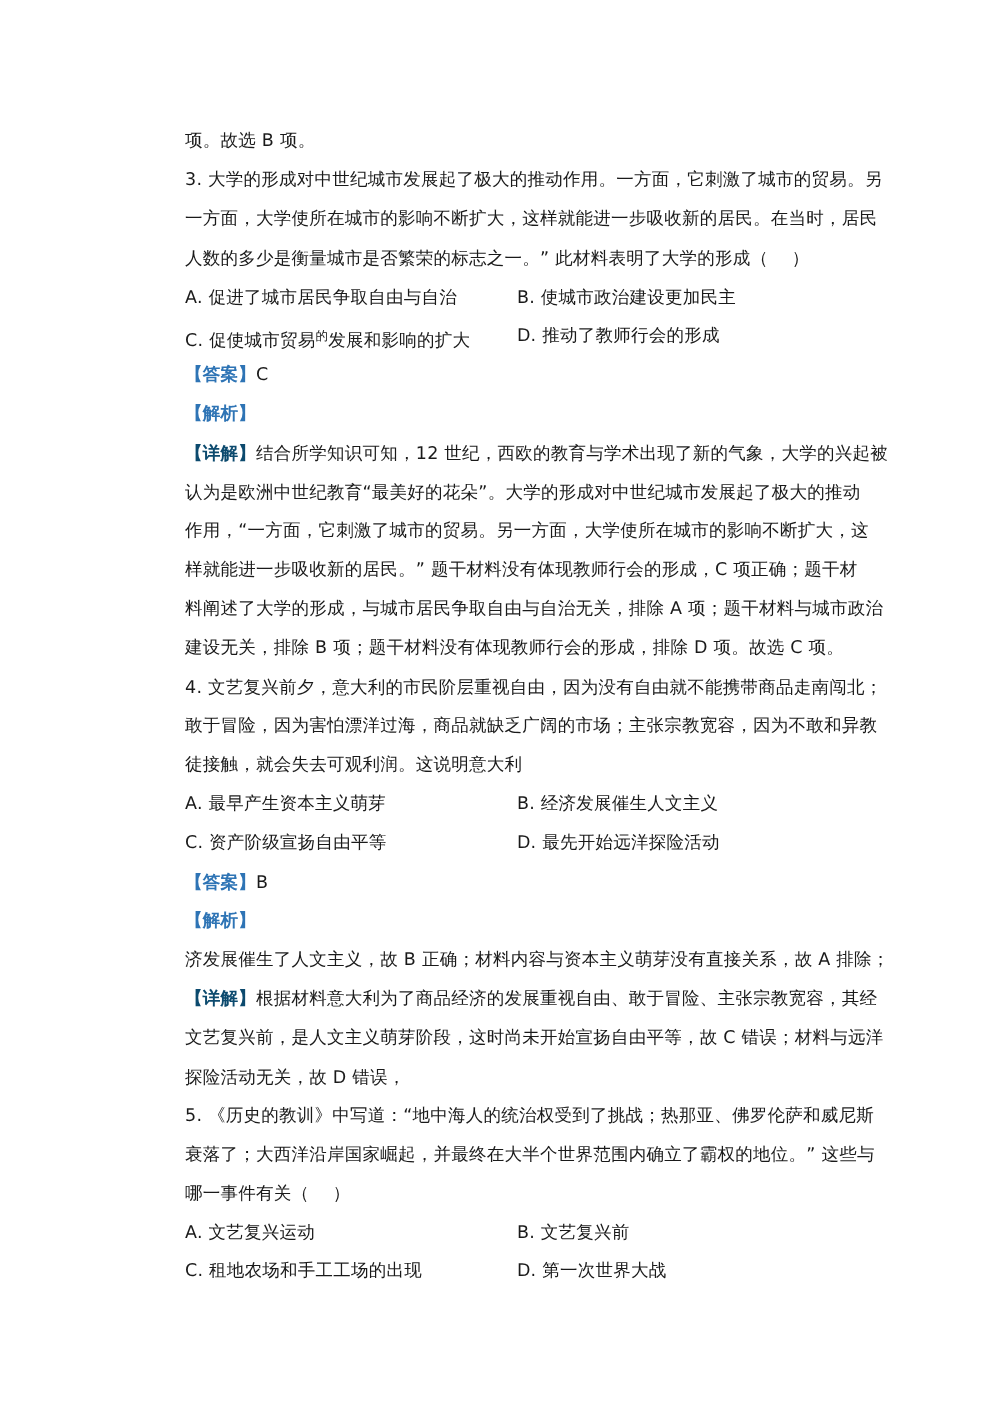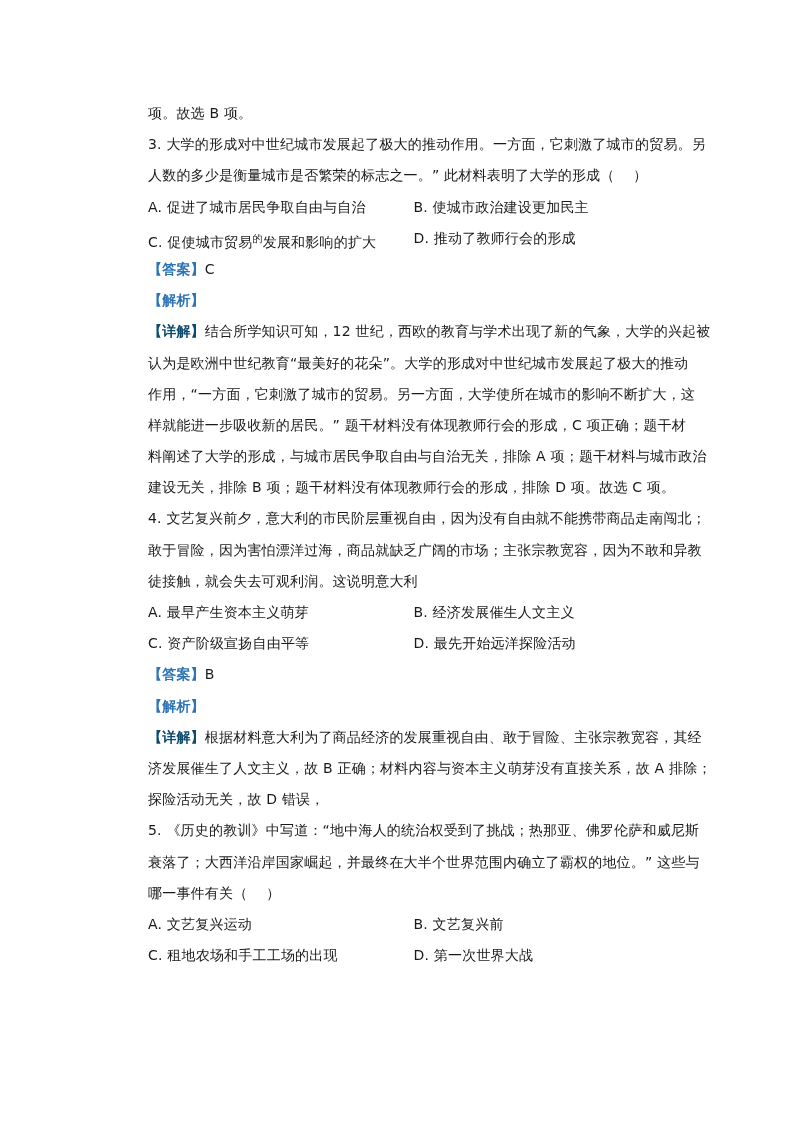--- a/index.html
+++ b/index.html
@@ -14,20 +14,21 @@
   .sup { font-size: 10px; vertical-align: 5px; }
 </style>
 </head>
 <body>
 
 <div class="page">
   <div class="line">项。故选 B 项。</div>
 
   <div>
     <div class="line">3. 大学的形成对中世纪城市发展起了极大的推动作用。一方面，它刺激了城市的贸易。另</div>
+    <div class="line">一方面，大学使所在城市的影响不断扩大，这样就能进一步吸收新的居民。在当时，居民</div>
     <div class="line">人数的多少是衡量城市是否繁荣的标志之一。” 此材料表明了大学的形成（　 ）</div>
     <div class="line opts">
       <span class="opt">A. 促进了城市居民争取自由与自治</span>
       <span class="opt">B. 使城市政治建设更加民主</span>
     </div>
     <div class="line opts">
       <span class="opt"><span>C. 促使城市贸易</span><span class="sup">的</span><span>发展和影响的扩大</span></span>
       <span class="opt">D. 推动了教师行会的形成</span>
     </div>
     <div class="line">
@@ -57,24 +58,25 @@
     <div class="line opts">
       <span class="opt">C. 资产阶级宣扬自由平等</span>
       <span class="opt">D. 最先开始远洋探险活动</span>
     </div>
     <div class="line">
       <span class="tag">【答案】</span><span>B</span>
     </div>
     <div class="line">
       <span class="tag">【解析】</span>
     </div>
+    <div class="line">济发展催生了人文主义，故 B 正确；材料内容与资本主义萌芽没有直接关系，故 A 排除；</div>
     <div class="line">
       <span class="detail-tag">【详解】</span><span>根据材料意大利为了商品经济的发展重视自由、敢于冒险、主张宗教宽容，其经</span>
     </div>
-    <div class="line">济发展催生了人文主义，故 B 正确；材料内容与资本主义萌芽没有直接关系，故 A 排除；</div>
+    <div class="line">文艺复兴前，是人文主义萌芽阶段，这时尚未开始宣扬自由平等，故 C 错误；材料与远洋</div>
     <div class="line">探险活动无关，故 D 错误，</div>
   </div>
 
   <div>
     <div class="line">5. 《历史的教训》中写道：“地中海人的统治权受到了挑战；热那亚、佛罗伦萨和威尼斯</div>
     <div class="line">衰落了；大西洋沿岸国家崛起，并最终在大半个世界范围内确立了霸权的地位。” 这些与</div>
     <div class="line">哪一事件有关（　 ）</div>
     <div class="line opts">
       <span class="opt">A. 文艺复兴运动</span>
       <span class="opt">B. 文艺复兴前</span>

